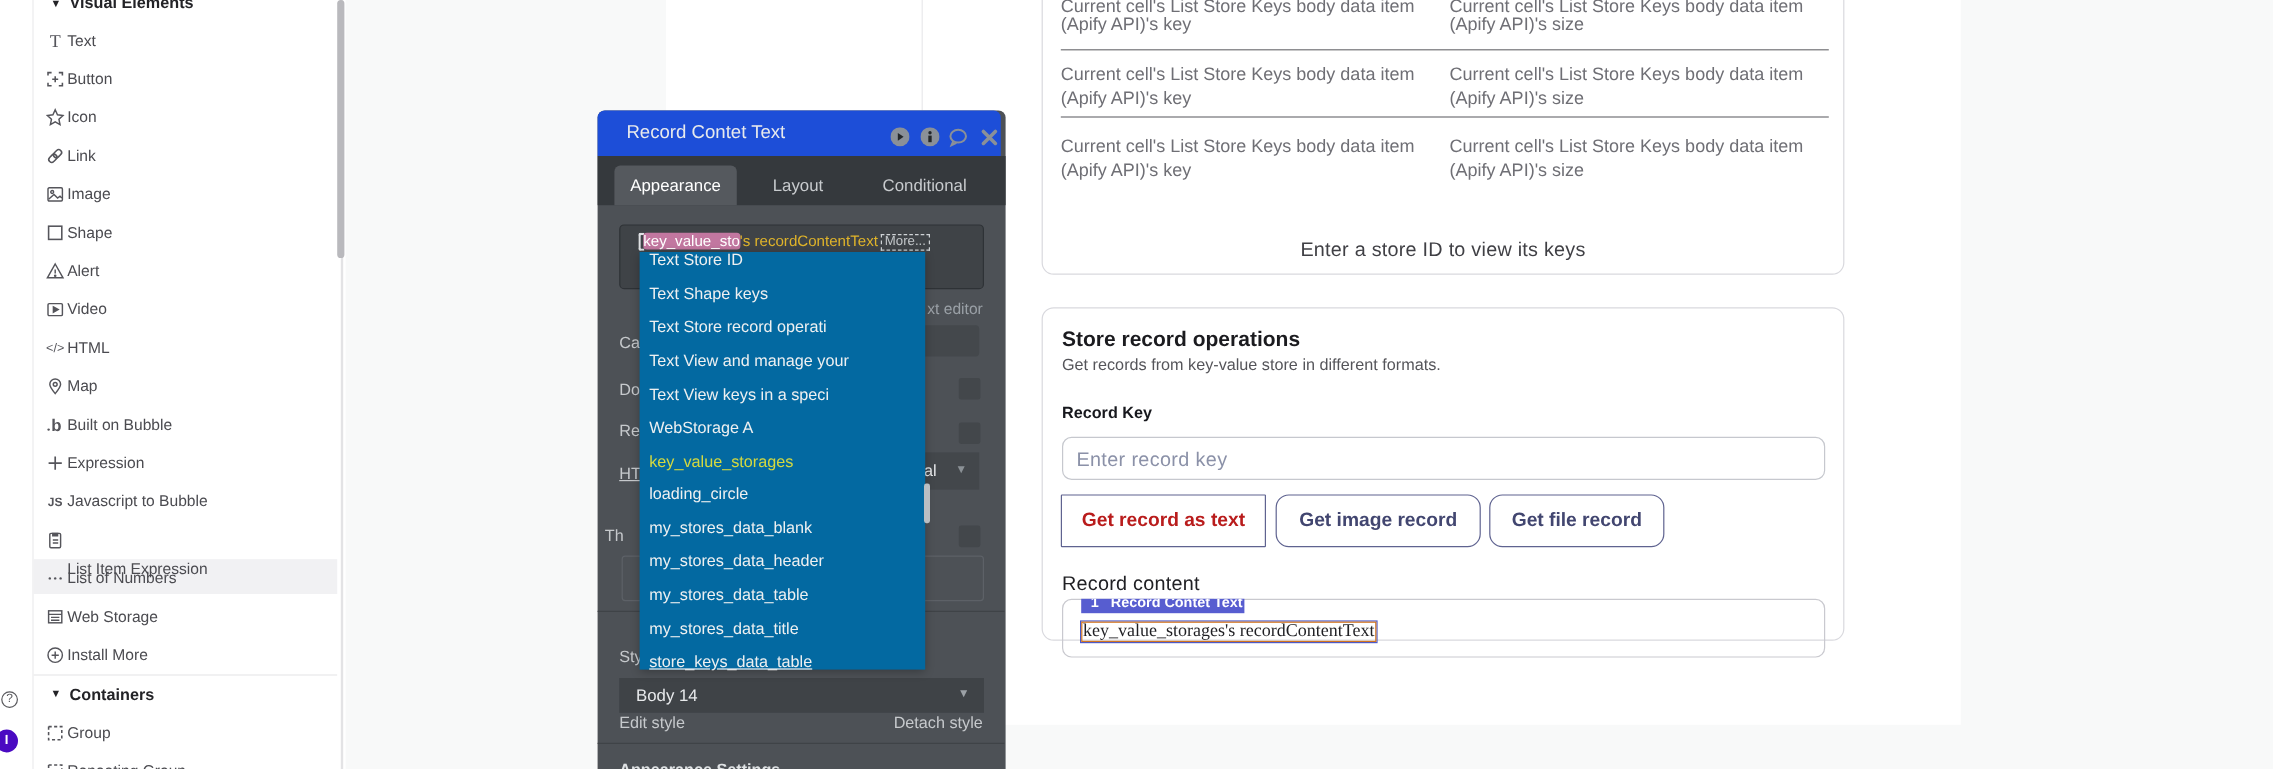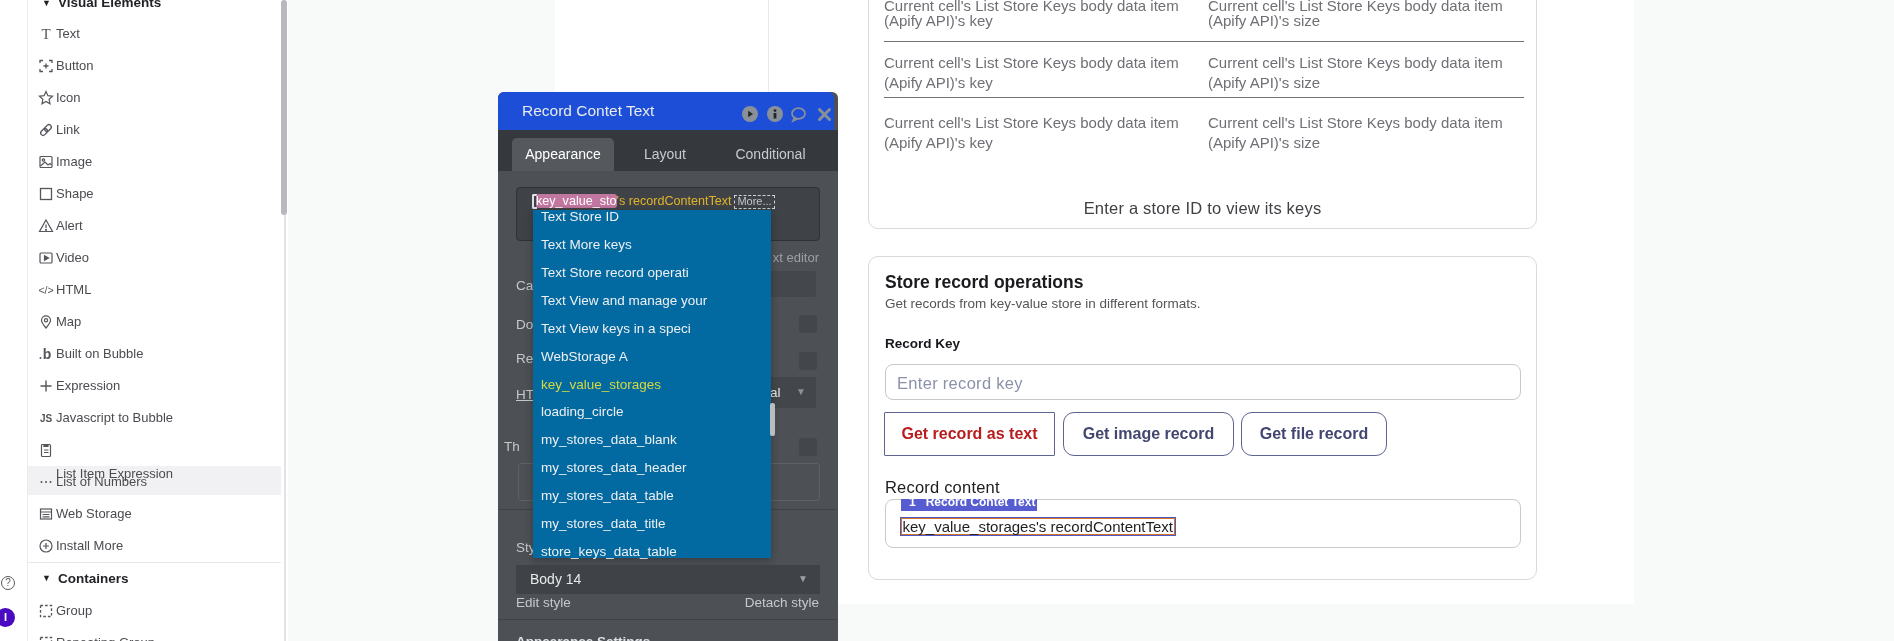--- a/index.html
+++ b/index.html
@@ -21,37 +21,37 @@
     <div class="abs" style="left:339px; top:36.5px; line-height:15.5px;">Current cell's List Store Keys body data item<br>(Apify API)'s size</div>
     <div class="abs" style="left:15px; top:79.5px; width:640px; height:1px; background:#737377;"></div>
     <div class="abs" style="left:15px; top:92px; line-height:19.5px;">Current cell's List Store Keys body data item<br>(Apify API)'s key</div>
     <div class="abs" style="left:339px; top:92px; line-height:19.5px;">Current cell's List Store Keys body data item<br>(Apify API)'s size</div>
     <div class="abs" style="left:15px; top:135.5px; width:640px; height:1px; background:#737377;"></div>
     <div class="abs" style="left:15px; top:152px; line-height:19.5px;">Current cell's List Store Keys body data item<br>(Apify API)'s key</div>
     <div class="abs" style="left:339px; top:152px; line-height:19.5px;">Current cell's List Store Keys body data item<br>(Apify API)'s size</div>
     <div class="abs" style="left:0; top:237.5px; width:100%; text-align:center; font-size:16.5px; letter-spacing:0.2px; color:#404045;">Enter a store ID to view its keys</div>
   </div>
 
-  <div class="abs" style="left:580px; top:256px; width:669px; height:324px; background:#fff; border:1px solid #d9d9de; border-radius:10px;">
+  <div class="abs" style="left:580px; top:256px; width:669px; height:278px; background:#fff; border:1px solid #d9d9de; border-radius:10px;">
     <div class="abs" style="left:16px; top:15px; font-size:17.5px; font-weight:bold; color:#1b1b1f;">Store record operations</div>
     <div class="abs" style="left:16px; top:38.5px; font-size:13.5px; color:#55555a;">Get records from key-value store in different formats.</div>
     <div class="abs" style="left:16px; top:79px; font-size:13.5px; font-weight:bold; color:#17181d;">Record Key</div>
     <div class="abs" style="left:16px; top:107px; width:636px; height:36px; border:1px solid #c6c8ce; border-radius:8px;">
       <div class="abs" style="left:11px; top:9px; font-size:16.5px; letter-spacing:0.3px; color:#8b91a8;">Enter record key</div>
     </div>
     <div class="abs" style="left:15px; top:155px; width:171px; height:44px; border:1.5px solid #5f6390; border-radius:1px; text-align:center; line-height:41px; font-size:16px; font-weight:bold; color:#b91c1c;">Get record as text</div>
     <div class="abs" style="left:194px; top:155px; width:171px; height:44px; border:1.5px solid #5f6390; border-radius:11px; text-align:center; line-height:41px; font-size:16px; font-weight:bold; color:#424670;">Get image record</div>
     <div class="abs" style="left:372px; top:155px; width:146px; height:44px; border:1.5px solid #5f6390; border-radius:11px; text-align:center; line-height:41px; font-size:16px; font-weight:bold; color:#424670;">Get file record</div>
     <div class="abs" style="left:16px; top:221px; font-size:16.5px; letter-spacing:0.2px; color:#202024;">Record content</div>
     <div class="abs" style="left:16px; top:242px; width:636px; height:49px; border:1px solid #c9c9cf; border-radius:8px;"></div>
     <div class="abs" style="left:32px; top:241.5px; width:136px; height:12.5px; background:#575dd0; overflow:hidden;">
       <div class="abs" style="left:8px; top:-3.5px; font-size:12px; font-weight:bold; color:#fff; white-space:nowrap;">1&nbsp;&nbsp;&nbsp;Record Contet Text</div>
     </div>
     <div class="abs" style="left:30.5px; top:259.5px; border:1.5px solid #4d5ac9;">
-        <div style="border:1.5px solid #d2751e; font-size:15px; line-height:15px; color:#1f1f23; white-space:nowrap; padding:0 1px;">key_value_storages's recordContentText</div>
+        <div style="border:1.5px solid #d2751e; font-size:15px; line-height:15px; color:#1f1f23; white-space:nowrap; padding:0 1px;font-family:Liberation Serif, serif;">key_value_storages's recordContentText</div>
       </div>
   </div>
 </div>
 
 <div class="abs" id="sidebar" style="left:0; top:0; width:288px; height:641px; background:#ffffff;">
   <div class="abs" style="left:27px; top:0; width:1px; height:641px; background:#ebebed;"></div>
   <div class="abs" style="left:284px; top:0; width:2px; height:641px; background:#e3e3e5;"></div>
   <div class="abs" style="left:281px; top:0; width:6px; height:215px; background:#b9b9bd; border-radius:3px;"></div>
 
   <div class="abs" style="left:28px; top:466px; width:253px; height:29px; background:#f1f1f3;"></div>
@@ -238,26 +238,26 @@
     <div class="abs" style="right:12px; top:8px; font-size:10px; color:#9ca1a6;">▼</div>
   </div>
   <div class="abs" style="left:18px; top:503.5px; font-size:13.5px; color:#c6c9cc;">Edit style</div>
   <div class="abs" style="right:19px; top:503.5px; font-size:13.5px; color:#c6c9cc;">Detach style</div>
   <div class="abs" style="left:0; top:527.5px; width:339px; height:1px; background:#3f4347;"></div>
   <div class="abs" style="left:18px; top:542.5px; font-size:13.5px; font-weight:bold; color:#dfe2e4;">Appearance Settings</div>
 
   <div class="abs" id="dropdown" style="left:35px; top:118.5px; width:238px; height:348px; background:#0369a1; box-shadow:0 2px 8px rgba(0,0,0,0.3);">
     <div class="abs" style="left:237px; top:193px; width:4.5px; height:33px; background:#b9bec3; border-radius:2px;"></div>
   <div class="abs" style="left:8px; top:-1.0px; font-size:13.5px; color:#eef0f1; white-space:nowrap;">Text Store ID</div>
-      <div class="abs" style="left:8px; top:26.9px; font-size:13.5px; color:#eef0f1; white-space:nowrap;">Text More keys</div>
+      <div class="abs" style="left:8px; top:26.9px; font-size:13.5px; color:#eef0f1; white-space:nowrap;">Text Shape keys</div>
       <div class="abs" style="left:8px; top:54.8px; font-size:13.5px; color:#eef0f1; white-space:nowrap;">Text Store record operati</div>
       <div class="abs" style="left:8px; top:82.8px; font-size:13.5px; color:#eef0f1; white-space:nowrap;">Text View and manage your</div>
       <div class="abs" style="left:8px; top:110.7px; font-size:13.5px; color:#eef0f1; white-space:nowrap;">Text View keys in a speci</div>
       <div class="abs" style="left:8px; top:138.6px; font-size:13.5px; color:#eef0f1; white-space:nowrap;">WebStorage A</div>
       <div class="abs" style="left:8px; top:166.5px; font-size:13.5px; color:#d5d93f; white-space:nowrap;">key_value_storages</div>
       <div class="abs" style="left:8px; top:194.4px; font-size:13.5px; color:#eef0f1; white-space:nowrap;">loading_circle</div>
       <div class="abs" style="left:8px; top:222.4px; font-size:13.5px; color:#eef0f1; white-space:nowrap;">my_stores_data_blank</div>
       <div class="abs" style="left:8px; top:250.3px; font-size:13.5px; color:#eef0f1; white-space:nowrap;">my_stores_data_header</div>
       <div class="abs" style="left:8px; top:278.2px; font-size:13.5px; color:#eef0f1; white-space:nowrap;">my_stores_data_table</div>
       <div class="abs" style="left:8px; top:306.1px; font-size:13.5px; color:#eef0f1; white-space:nowrap;">my_stores_data_title</div>
-      <div class="abs" style="left:8px; top:334.0px; font-size:13.5px; color:#eef0f1; white-space:nowrap;">store_keys_data_table</div>
+      <div class="abs" style="left:8px; top:334.0px; font-size:13.5px; color:#eef0f1; white-space:nowrap;text-decoration:underline;">store_keys_data_table</div>
     </div>
 </div>
 
 </body></html>

